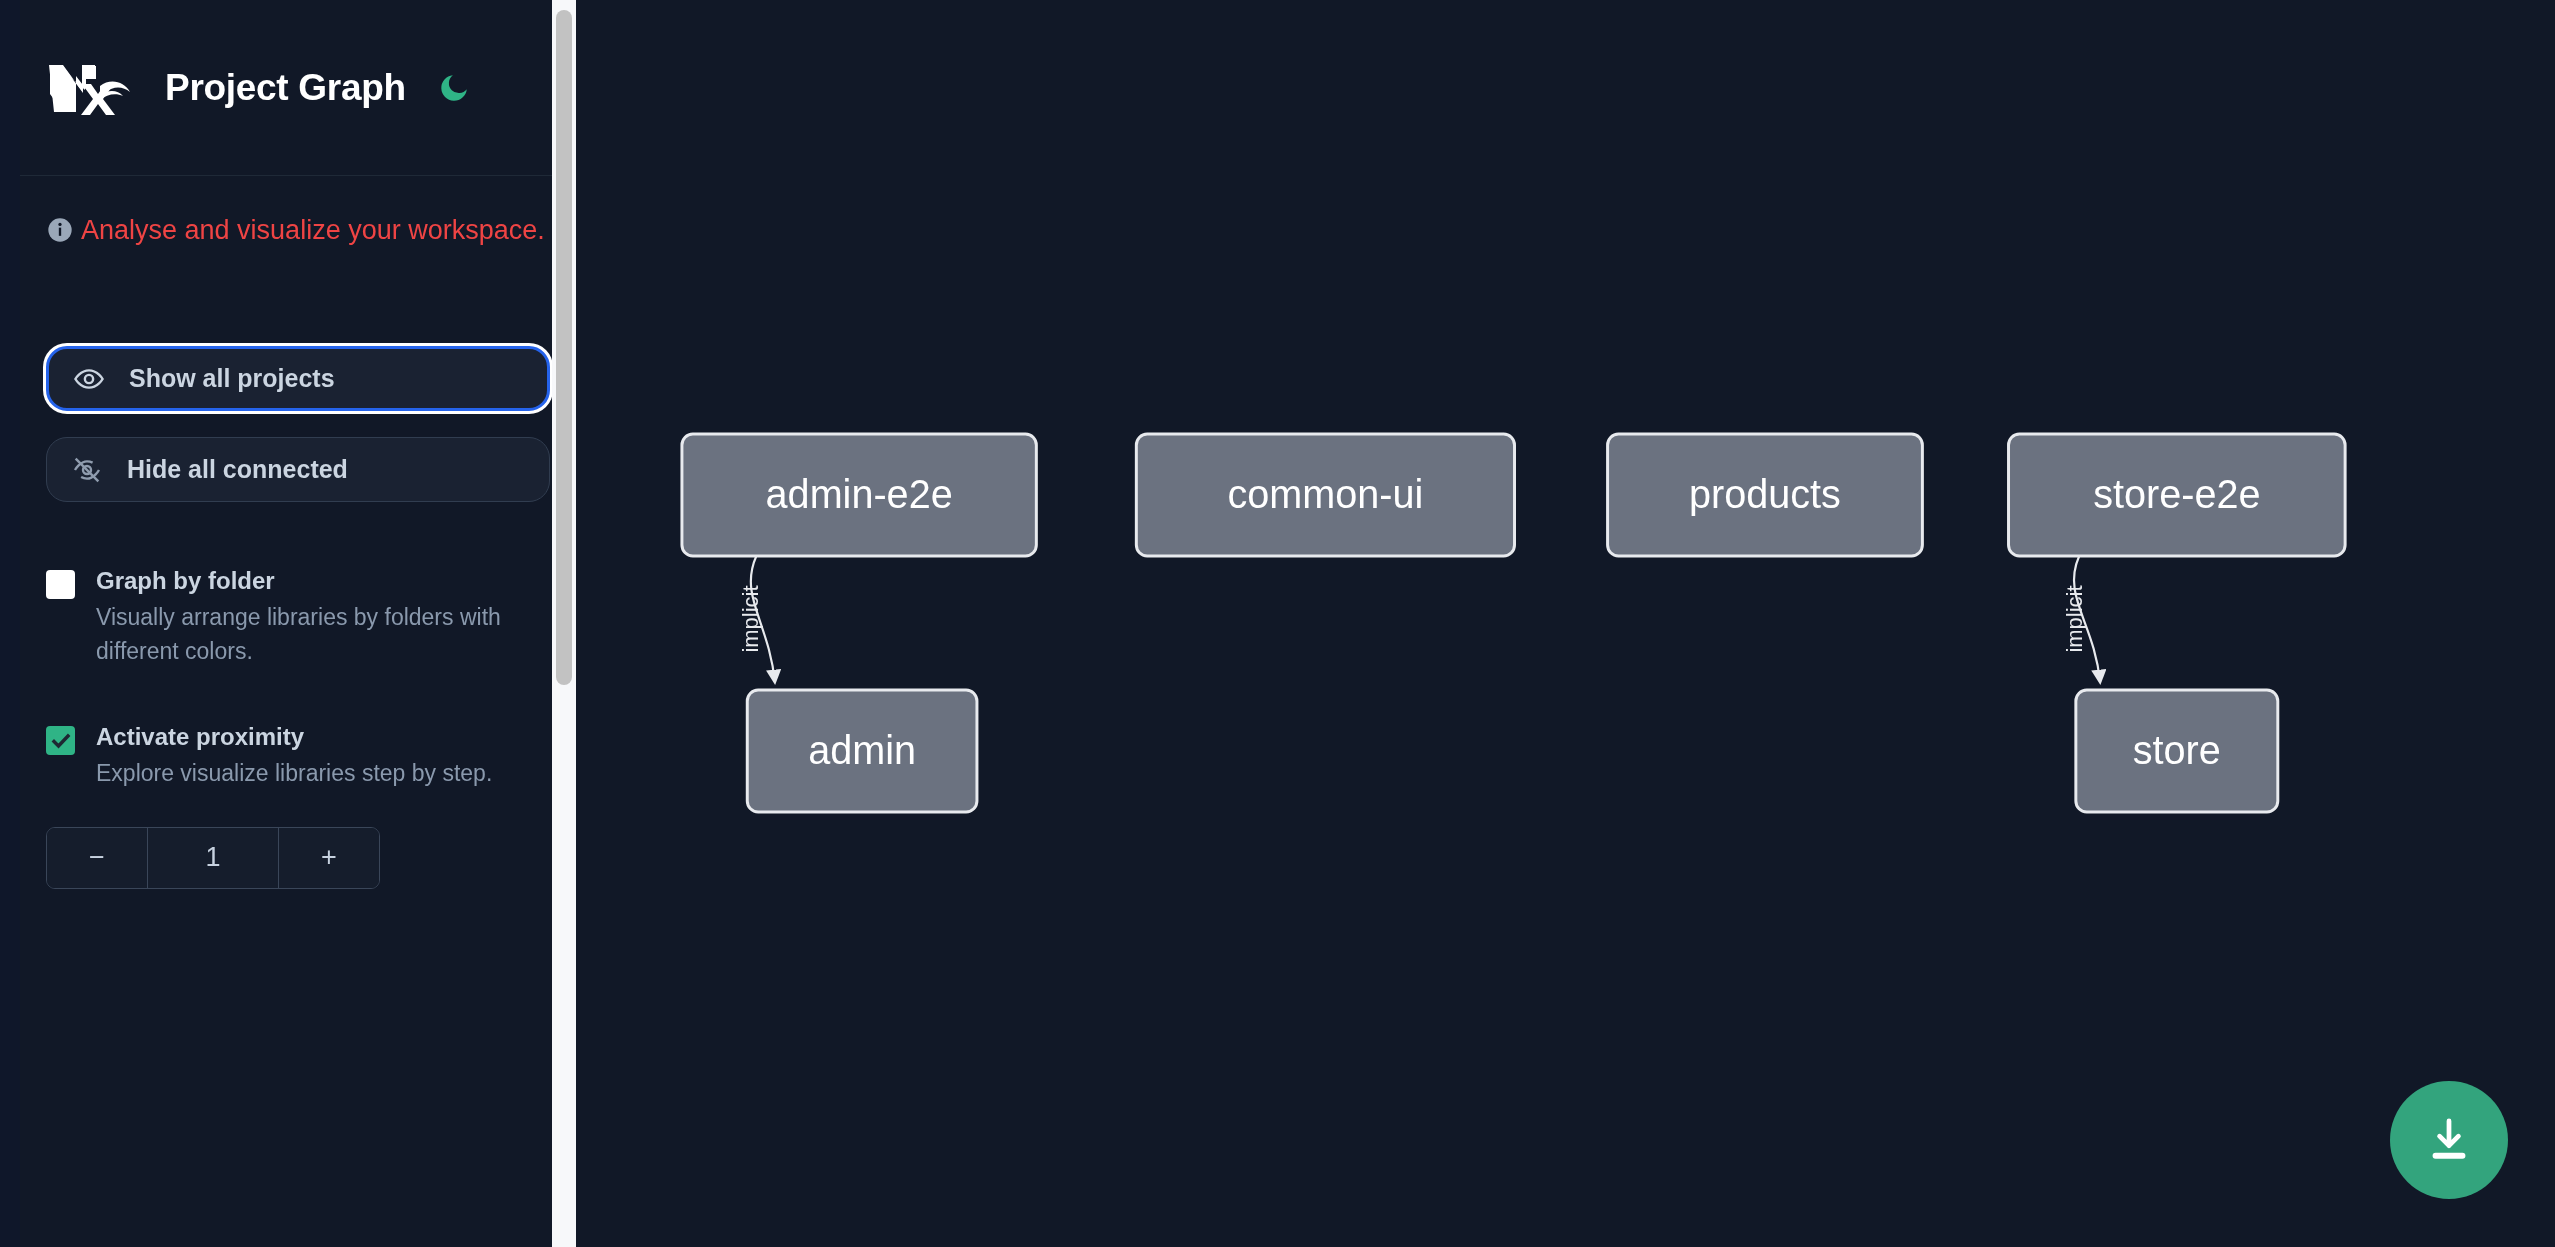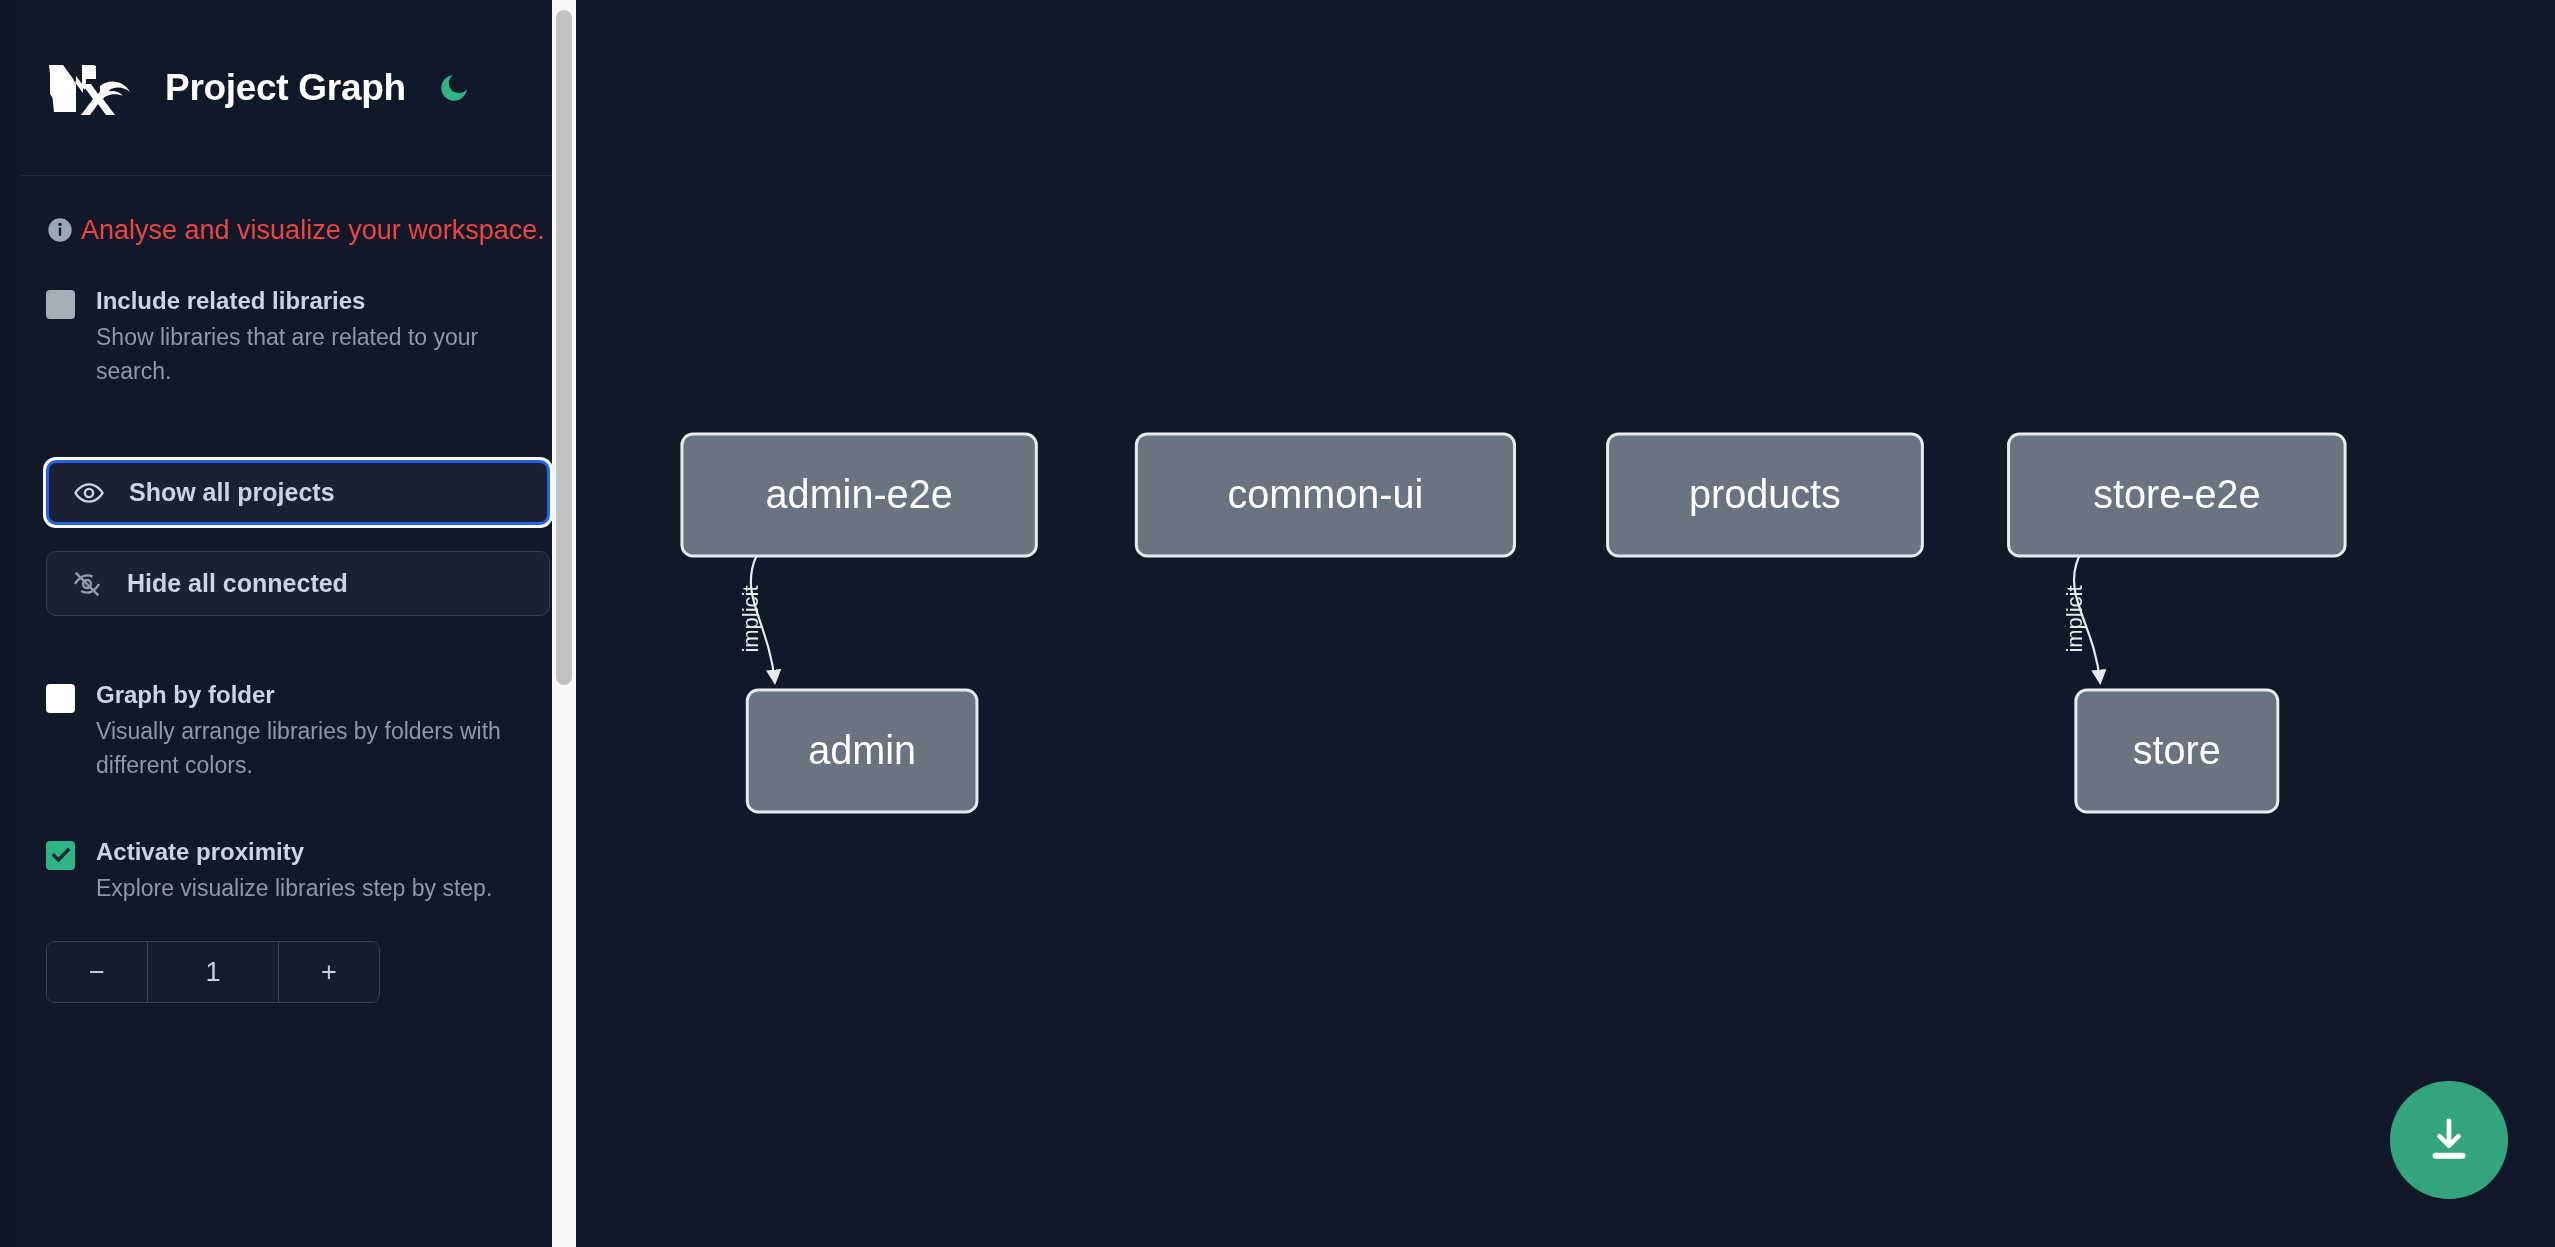--- a/index.html
+++ b/index.html
@@ -80,21 +80,21 @@
   .check-desc {
     font-size: 23px; color: #8a99ad; line-height: 1.47;
     max-width: 440px; margin-top: 2px;
   }
 
   .btn {
     display: flex; align-items: center;
     width: 504px; height: 65px;
     background: #1a2232;
     border: 1px solid #2c3purple; 
-    border-radius: 10px;
+    border-radius: 21px;
     padding-left: 24px;
     cursor: pointer;
   }
   .btn { border: 1px solid #313d50; }
   .btn-icon { width: 34px; height: 34px; flex: 0 0 34px; display:flex; align-items:center; }
   .btn-label { font-size: 25px; font-weight: 700; color: #cbd5e1; margin-left: 22px; }
   .btn.focused {
     border: 3px solid #2563eb;
     box-shadow: 0 0 0 3px #ffffff;
   }
@@ -173,27 +173,20 @@
           <rect x="11" y="10" width="2" height="7" fill="#111827"></rect>
           <circle cx="12" cy="7.2" r="1.4" fill="#111827"></circle>
         </svg>
       </span>
       <span class="tagline-text">Analyse and visualize your workspace.</span>
     </div>
 
     <div class="panel">
 
 
-      <div class="check-row">
-        <span class="cbox grey"></span>
-        <span class="check-texts">
-          <div class="check-label">Include related libraries</div>
-          <div class="check-desc">Show libraries that are related to your search.</div>
-        </span>
-      </div>
 
       <div class="spacer-lg"></div>
 
       <div class="btn focused">
         <span class="btn-icon">
           <svg viewBox="0 0 24 24" width="32" height="32">
             <path fill="none" stroke="#cbd5e1" stroke-width="1.8" d="M1.8 12S5.5 5.5 12 5.5 22.2 12 22.2 12 18.5 18.5 12 18.5 1.8 12 1.8 12z"></path>
             <circle cx="12" cy="12" r="3.1" fill="none" stroke="#cbd5e1" stroke-width="1.8"></circle>
           </svg>
         </span>

